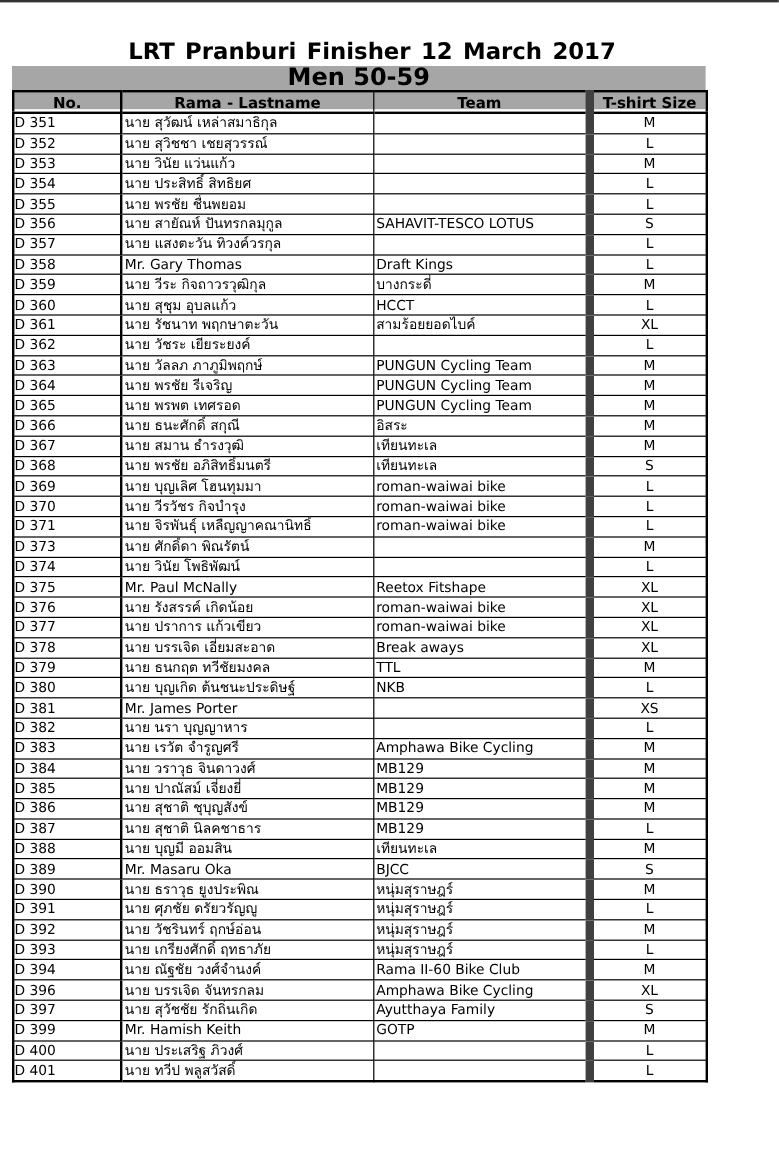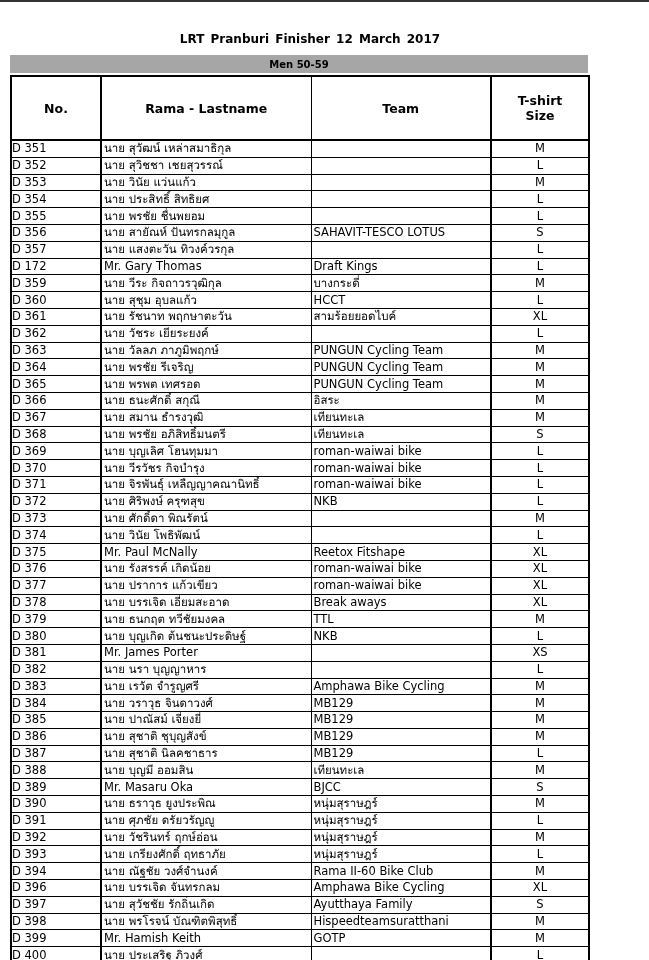--- a/index.html
+++ b/index.html
@@ -20,47 +20,47 @@
     left: 0; top: 0;
     width: 649px; height: 2px;
     background: #333;
   }
   .doc-title {
     position: absolute;
     left: 10px; width: 600px;
     top: 32px;
     text-align: center;
     font-weight: bold;
-    font-size: 12px;
+    font-size: 19px;
     letter-spacing: 0px;
     word-spacing: 2px;
   }
   .category-bar {
     position: absolute;
     left: 10px; top: 55px;
-    width: 578px; height: 18px;
+    width: 578px; height: 36px;
     background: #a6a6a6;
     text-align: center;
     font-weight: bold;
-    font-size: 10px;
+    font-size: 20px;
     line-height: 19px;
   }
   table.results {
     position: absolute;
     left: 10px; top: 75px;
     width: 578px;
     border-collapse: collapse;
     border: 2px solid #000;
     table-layout: fixed;
   }
   table.results th {
     font-weight: bold;
     font-size: 12.5px;
     height: 16px;
-    padding: 16px;
+    padding: 0;
     border: 1px solid #000;
     border-bottom: 2px solid #000;
     text-align: center;
     line-height: 15px;
   }
   table.results td {
     font-size: 11.5px;
     height: 15.8px;
     padding: 0 0 0 2px;
     border: 1px solid #000;
@@ -69,21 +69,21 @@
     overflow: hidden;
   }
   table.results td.c-no { text-align: left; padding: 0; }
   table.results td.c-size { text-align: center; padding: 0; }
   col.col-no { width: 90px; }
   col.col-name { width: 210px; }
   col.col-team { width: 180px; }
   col.col-size { width: 98px; }
   table.results th.h-no, table.results td.c-no { border-right: 2px solid #000; }
   table.results th.h-team, table.results td.c-team { border-right: 2px solid #000; }
-  table.results th.h-size, table.results td.c-size { border-left: 1px solid #404040; }
+  table.results th.h-size, table.results td.c-size { border-left: 7px solid #404040; }
 </style>
 </head>
 <body>
 
 <div class="top-rule"></div>
 
 <div class="doc-title">LRT  Pranburi  Finisher 12 March 2017</div>
 
 <div class="category-bar">Men 50-59</div>
 
@@ -139,21 +139,21 @@
         <td class="c-team">SAHAVIT-TESCO LOTUS</td>
         <td class="c-size">S</td>
       </tr>
       <tr>
         <td class="c-no">D 357</td>
         <td class="c-name">นาย แสงตะวัน ทิวงค์วรกุล</td>
         <td class="c-team"></td>
         <td class="c-size">L</td>
       </tr>
       <tr>
-        <td class="c-no">D 172</td>
+        <td class="c-no">D 358</td>
         <td class="c-name">Mr. Gary Thomas</td>
         <td class="c-team">Draft Kings</td>
         <td class="c-size">L</td>
       </tr>
       <tr>
         <td class="c-no">D 359</td>
         <td class="c-name">นาย วีระ กิจถาวรวุฒิกุล</td>
         <td class="c-team">บางกระดี่</td>
         <td class="c-size">M</td>
       </tr>
@@ -223,26 +223,20 @@
         <td class="c-team">roman-waiwai bike</td>
         <td class="c-size">L</td>
       </tr>
       <tr>
         <td class="c-no">D 371</td>
         <td class="c-name">นาย จิรพันธุ์ เหลืญญาคณานิทธิ์</td>
         <td class="c-team">roman-waiwai bike</td>
         <td class="c-size">L</td>
       </tr>
       <tr>
-        <td class="c-no">D 372</td>
-        <td class="c-name">นาย ศิริพงษ์ ครุฑสุข</td>
-        <td class="c-team">NKB</td>
-        <td class="c-size">L</td>
-      </tr>
-      <tr>
         <td class="c-no">D 373</td>
         <td class="c-name">นาย ศักดิ์ดา พิณรัตน์</td>
         <td class="c-team"></td>
         <td class="c-size">M</td>
       </tr>
       <tr>
         <td class="c-no">D 374</td>
         <td class="c-name">นาย วินัย โพธิพัฒน์</td>
         <td class="c-team"></td>
         <td class="c-size">L</td>
@@ -373,26 +367,20 @@
         <td class="c-team">Amphawa Bike Cycling</td>
         <td class="c-size">XL</td>
       </tr>
       <tr>
         <td class="c-no">D 397</td>
         <td class="c-name">นาย สุวัชชัย รักถิ่นเกิด</td>
         <td class="c-team">Ayutthaya Family</td>
         <td class="c-size">S</td>
       </tr>
       <tr>
-        <td class="c-no">D 398</td>
-        <td class="c-name">นาย พรโรจน์ บัณฑิตพิสุทธิ์</td>
-        <td class="c-team">Hispeedteamsuratthani</td>
-        <td class="c-size">M</td>
-      </tr>
-      <tr>
         <td class="c-no">D 399</td>
         <td class="c-name">Mr. Hamish Keith</td>
         <td class="c-team">GOTP</td>
         <td class="c-size">M</td>
       </tr>
       <tr>
         <td class="c-no">D 400</td>
         <td class="c-name">นาย ประเสริฐ ภิวงศ์</td>
         <td class="c-team"></td>
         <td class="c-size">L</td>

